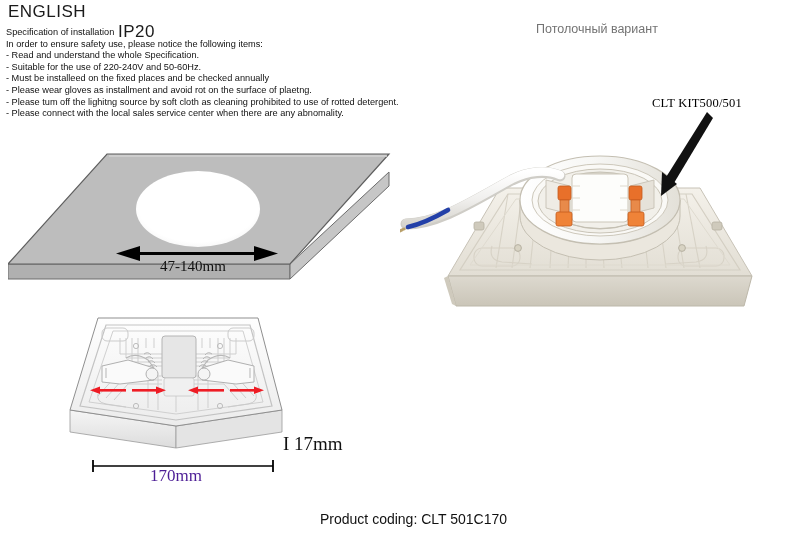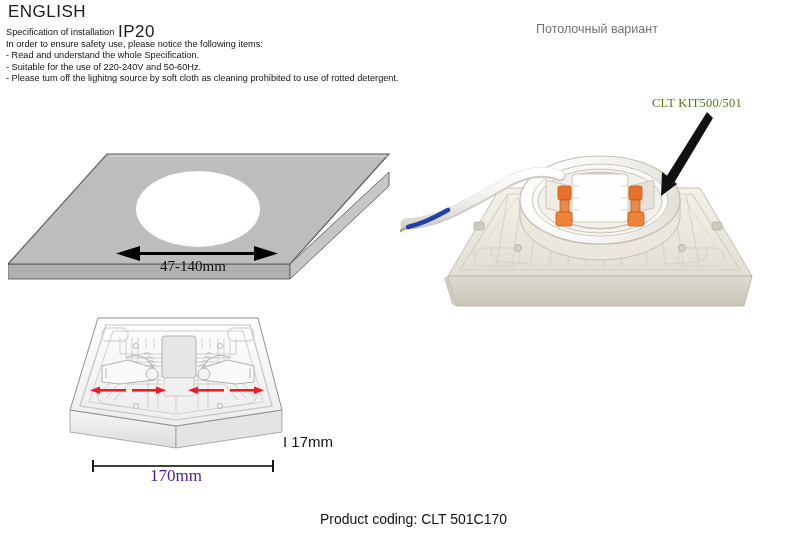--- a/index.html
+++ b/index.html
@@ -10,52 +10,55 @@
   
   #hdr-english{left:8px;top:2px;font-size:17px;letter-spacing:.5px;}
   #hdr-ip20{left:118px;top:2px;font-size:17px;letter-spacing:.5px;margin-top:20px;}
 
   #spec-block{left:6px;top:27px;width:420px;font-size:9.2px;line-height:11.6px;color:#111;}
   #spec-block div{white-space:nowrap;}
 
   #ru-label{left:536px;top:22px;font-size:12.5px;color:#737373;}
 
   #kit-label{left:652px;top:96px;font-size:12.5px;
-             font-family:"Liberation Serif",serif;color:#4d7c0f;letter-spacing:.2px;text-align:right;}
+             font-family:"Liberation Serif",serif;color:#000000;letter-spacing:.2px;text-align:right;}
 
   #product-code{left:292px;top:511px;font-size:14px;color:#111;margin-left:28px;}
 
   
   #panel-wrap{left:8px;top:142px;width:395px;height:175px;}
   .slab-top{position:absolute;width:100%;height:100%;}
   #hole-dim{left:160px;top:258px;font-size:15px;
             font-family:"Liberation Serif",serif;color:#111;}
 
   
   #fixture-wrap{left:58px;top:310px;width:240px;height:145px;}
   #dim-170{left:150px;top:466px;font-size:17px;
            font-family:"Liberation Serif",serif;color:#4c1d95;}
-  #dim-17{left:283px;top:433px;font-size:15px;
-          font-family:Liberation Sans, sans-serif;color:#111;white-space:nowrap;}
+  #dim-17{left:283px;top:433px;font-size:19px;
+          font-family:Liberation Serif, serif;color:#111;white-space:nowrap;}
 
   
   #kit-wrap{left:400px;top:128px;width:395px;height:200px;}
 </style>
 </head>
 <body>
 
 <div class="abs" id="hdr-english">ENGLISH</div>
 <div class="abs" id="hdr-ip20">IP20</div>
 
 <div class="abs" id="spec-block">
   <div>Specification of installation</div>
   <div>In order to ensure safety use, please notice the following items:</div>
   <div>- Read and understand the whole Specification.</div>
   <div>- Suitable for the use of 220-240V and 50-60Hz.</div>
+  <div>- Must be installeed on the fixed places and be checked annually</div>
+  <div>- Please wear gloves as installment and avoid rot on the surface of plaetng.</div>
   <div>- Please tum off the lighitng source by soft cloth as cleaning prohibited to use of rotted detergent.</div>
+  <div>- Please connect with the local sales service center when there are any abnomality.</div>
 </div>
 
 <div class="abs" id="ru-label">Потолочный вариант</div>
 
 <div class="abs" id="panel-wrap">
   <svg class="slab-top" viewBox="0 0 395 175" xmlns="http://www.w3.org/2000/svg">
     <defs>
       <radialGradient id="holeGrad" cx="50%" cy="45%" r="62%">
         <stop offset="0%" stop-color="#ffffff"></stop>
         <stop offset="78%" stop-color="#ffffff"></stop>

